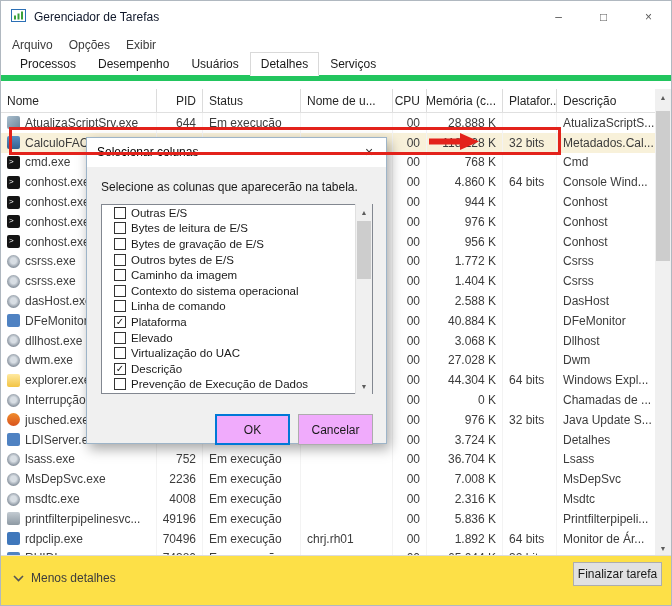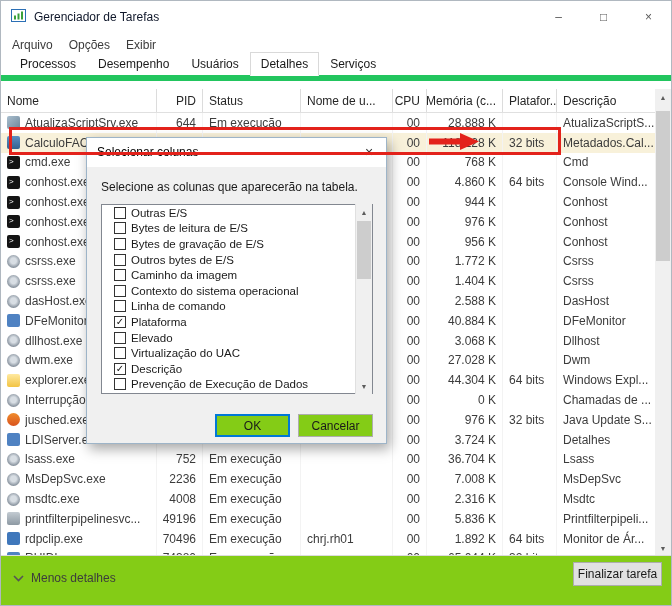--- a/index.html
+++ b/index.html
@@ -67,21 +67,21 @@
 
   
   .vscroll { position:absolute; top:88px; right:0; width:16px; height:468px; background:#f0f0f0; }
   .sb-btn { position:absolute; left:0; right:0; height:17px; display:flex;
             align-items:center; justify-content:center; font-size:7px; color:#5c5c5c; }
   .sb-up { top:0; } .sb-down { bottom:0; }
   .sb-thumb { position:absolute; top:22px; left:1px; right:1px; height:150px; background:#cdcdcd; }
 
   
   .footer { position:absolute; left:0; right:0; bottom:0; height:50px;
-            border-top:1px solid #dcdcdc; background:#84cc16; }
+            border-top:1px solid #dcdcdc; background:#fde047; }
   .less-details { position:absolute; left:12px; top:15px; display:flex;
                   align-items:center; font-size:12px; color:#3c3c3c; }
   .chev { margin-right:7px; }
   .end-task { position:absolute; right:9px; top:6px; width:89px; height:24px;
               background:#e1e1e1; border:1px solid #adadad; font-size:12px; color:#1a1a1a;
               display:flex; align-items:center; justify-content:center;text-align:right; }
 
   
   .dialog { position:absolute; left:85px; top:136px; width:301px; height:307px;
             background:#f0f0f0; border:1px solid #9db4c8; z-index:20;
@@ -97,23 +97,23 @@
   .chk-box { width:12px; height:12px; border:1px solid #333; background:#fff;
              margin-right:5px; font-size:10px; line-height:10px; text-align:center;
              color:#111; flex:none; }
   .chk-label { font-size:11.5px; color:#1a1a1a; white-space:nowrap; }
   .dlg-list-scroll { position:absolute; right:0; top:0; bottom:0; width:17px;
                      background:#f0f0f0; border-left:1px solid #e0e0e0; }
   .dlg-sb-btn { position:absolute; left:0; right:0; height:16px; display:flex;
                 align-items:center; justify-content:center; font-size:7px; color:#5c5c5c; }
   .dlg-sb-up { top:0; } .dlg-sb-down { bottom:0; }
   .dlg-sb-thumb { position:absolute; top:17px; left:1px; right:1px; height:58px; background:#cdcdcd; }
-  .dlg-btn { position:absolute; top:276px; width:75px; height:23px; font-size:12px;
+  .dlg-btn { position:absolute; top:276px; width:75px; height:31px; font-size:12px;
              display:flex; align-items:center; justify-content:center;
-             background:#84cc16; border:1px solid #adadad; color:#1a1a1a; }
+             background:#f0abfc; border:1px solid #adadad; color:#1a1a1a; }
   .dlg-ok { left:128px; border:2px solid #0078d7; }
   .dlg-cancel { left:211px; }
 
   
   .red-box { position:absolute; left:8px; top:126px; width:552px; height:28px;
              border:3px solid #e3221b; z-index:30; pointer-events:none; }
   .red-arrow { position:absolute; left:428px; top:131px; z-index:31; pointer-events:none; }
 </style>
 </head>
 <body>

